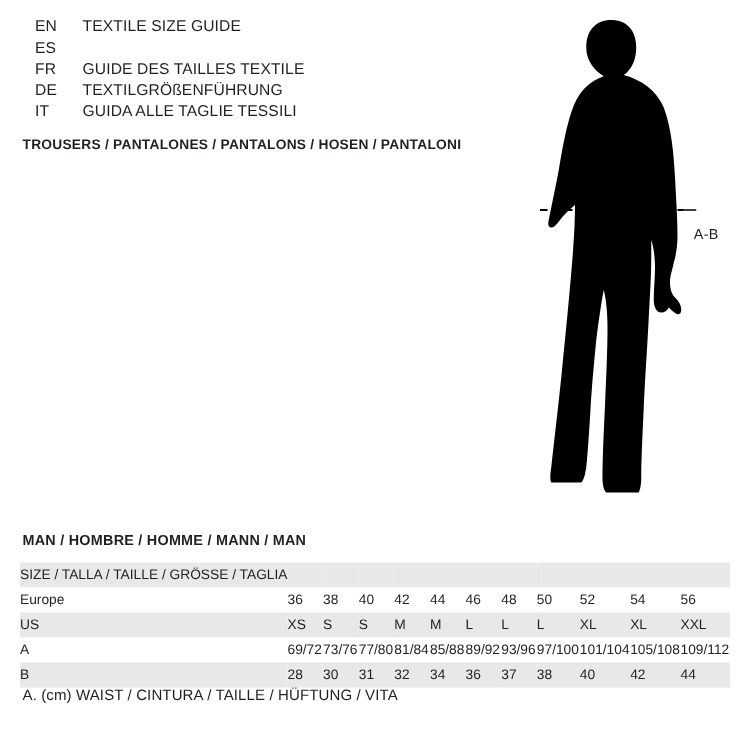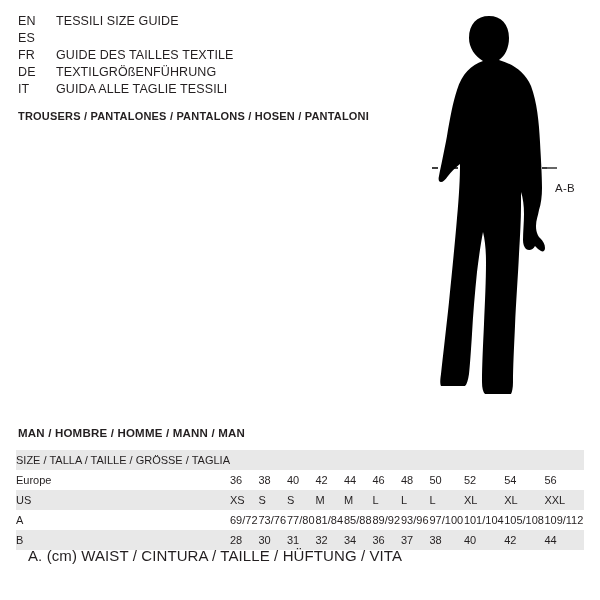--- a/index.html
+++ b/index.html
@@ -26,20 +26,21 @@
     left: 18px;
     top: 14px;
     width: 340px;
   }
   .lang-row {
     display: flex;
     align-items: baseline;
     height: 17px;
     font-size: 12.5px;
     letter-spacing: 0.1px;
+    margin-left: 10px;
   }
   .lang-code {
     width: 38px;
     flex: 0 0 38px;
   }
   .lang-text {
     flex: 1;
   }
 
   .subtitle {
@@ -106,39 +107,39 @@
     padding-left: 4px;
     margin-top: 28px;
   }
   td.val {
     width: 53px;
   }
 
   
   .footnotes {
     position: absolute;
-    left: 28px;
+    left: 18px;
     top: 549px;
-    font-size: 15px;
+    font-size: 12px;
     line-height: 14px;
     letter-spacing: 0.1px;
   }
   .footnote {
     display: block;
   }
 </style>
 </head>
 <body>
 
 <div class="page">
 
   <div class="lang-block">
     <div class="lang-row">
       <span class="lang-code">EN</span>
-      <span class="lang-text">TESSILI SIZE GUIDE</span>
+      <span class="lang-text">TEXTILE SIZE GUIDE</span>
     </div>
     <div class="lang-row">
       <span class="lang-code">ES</span>
     </div>
     <div class="lang-row">
       <span class="lang-code">FR</span>
       <span class="lang-text">GUIDE DES TAILLES TEXTILE</span>
     </div>
     <div class="lang-row">
       <span class="lang-code">DE</span>

